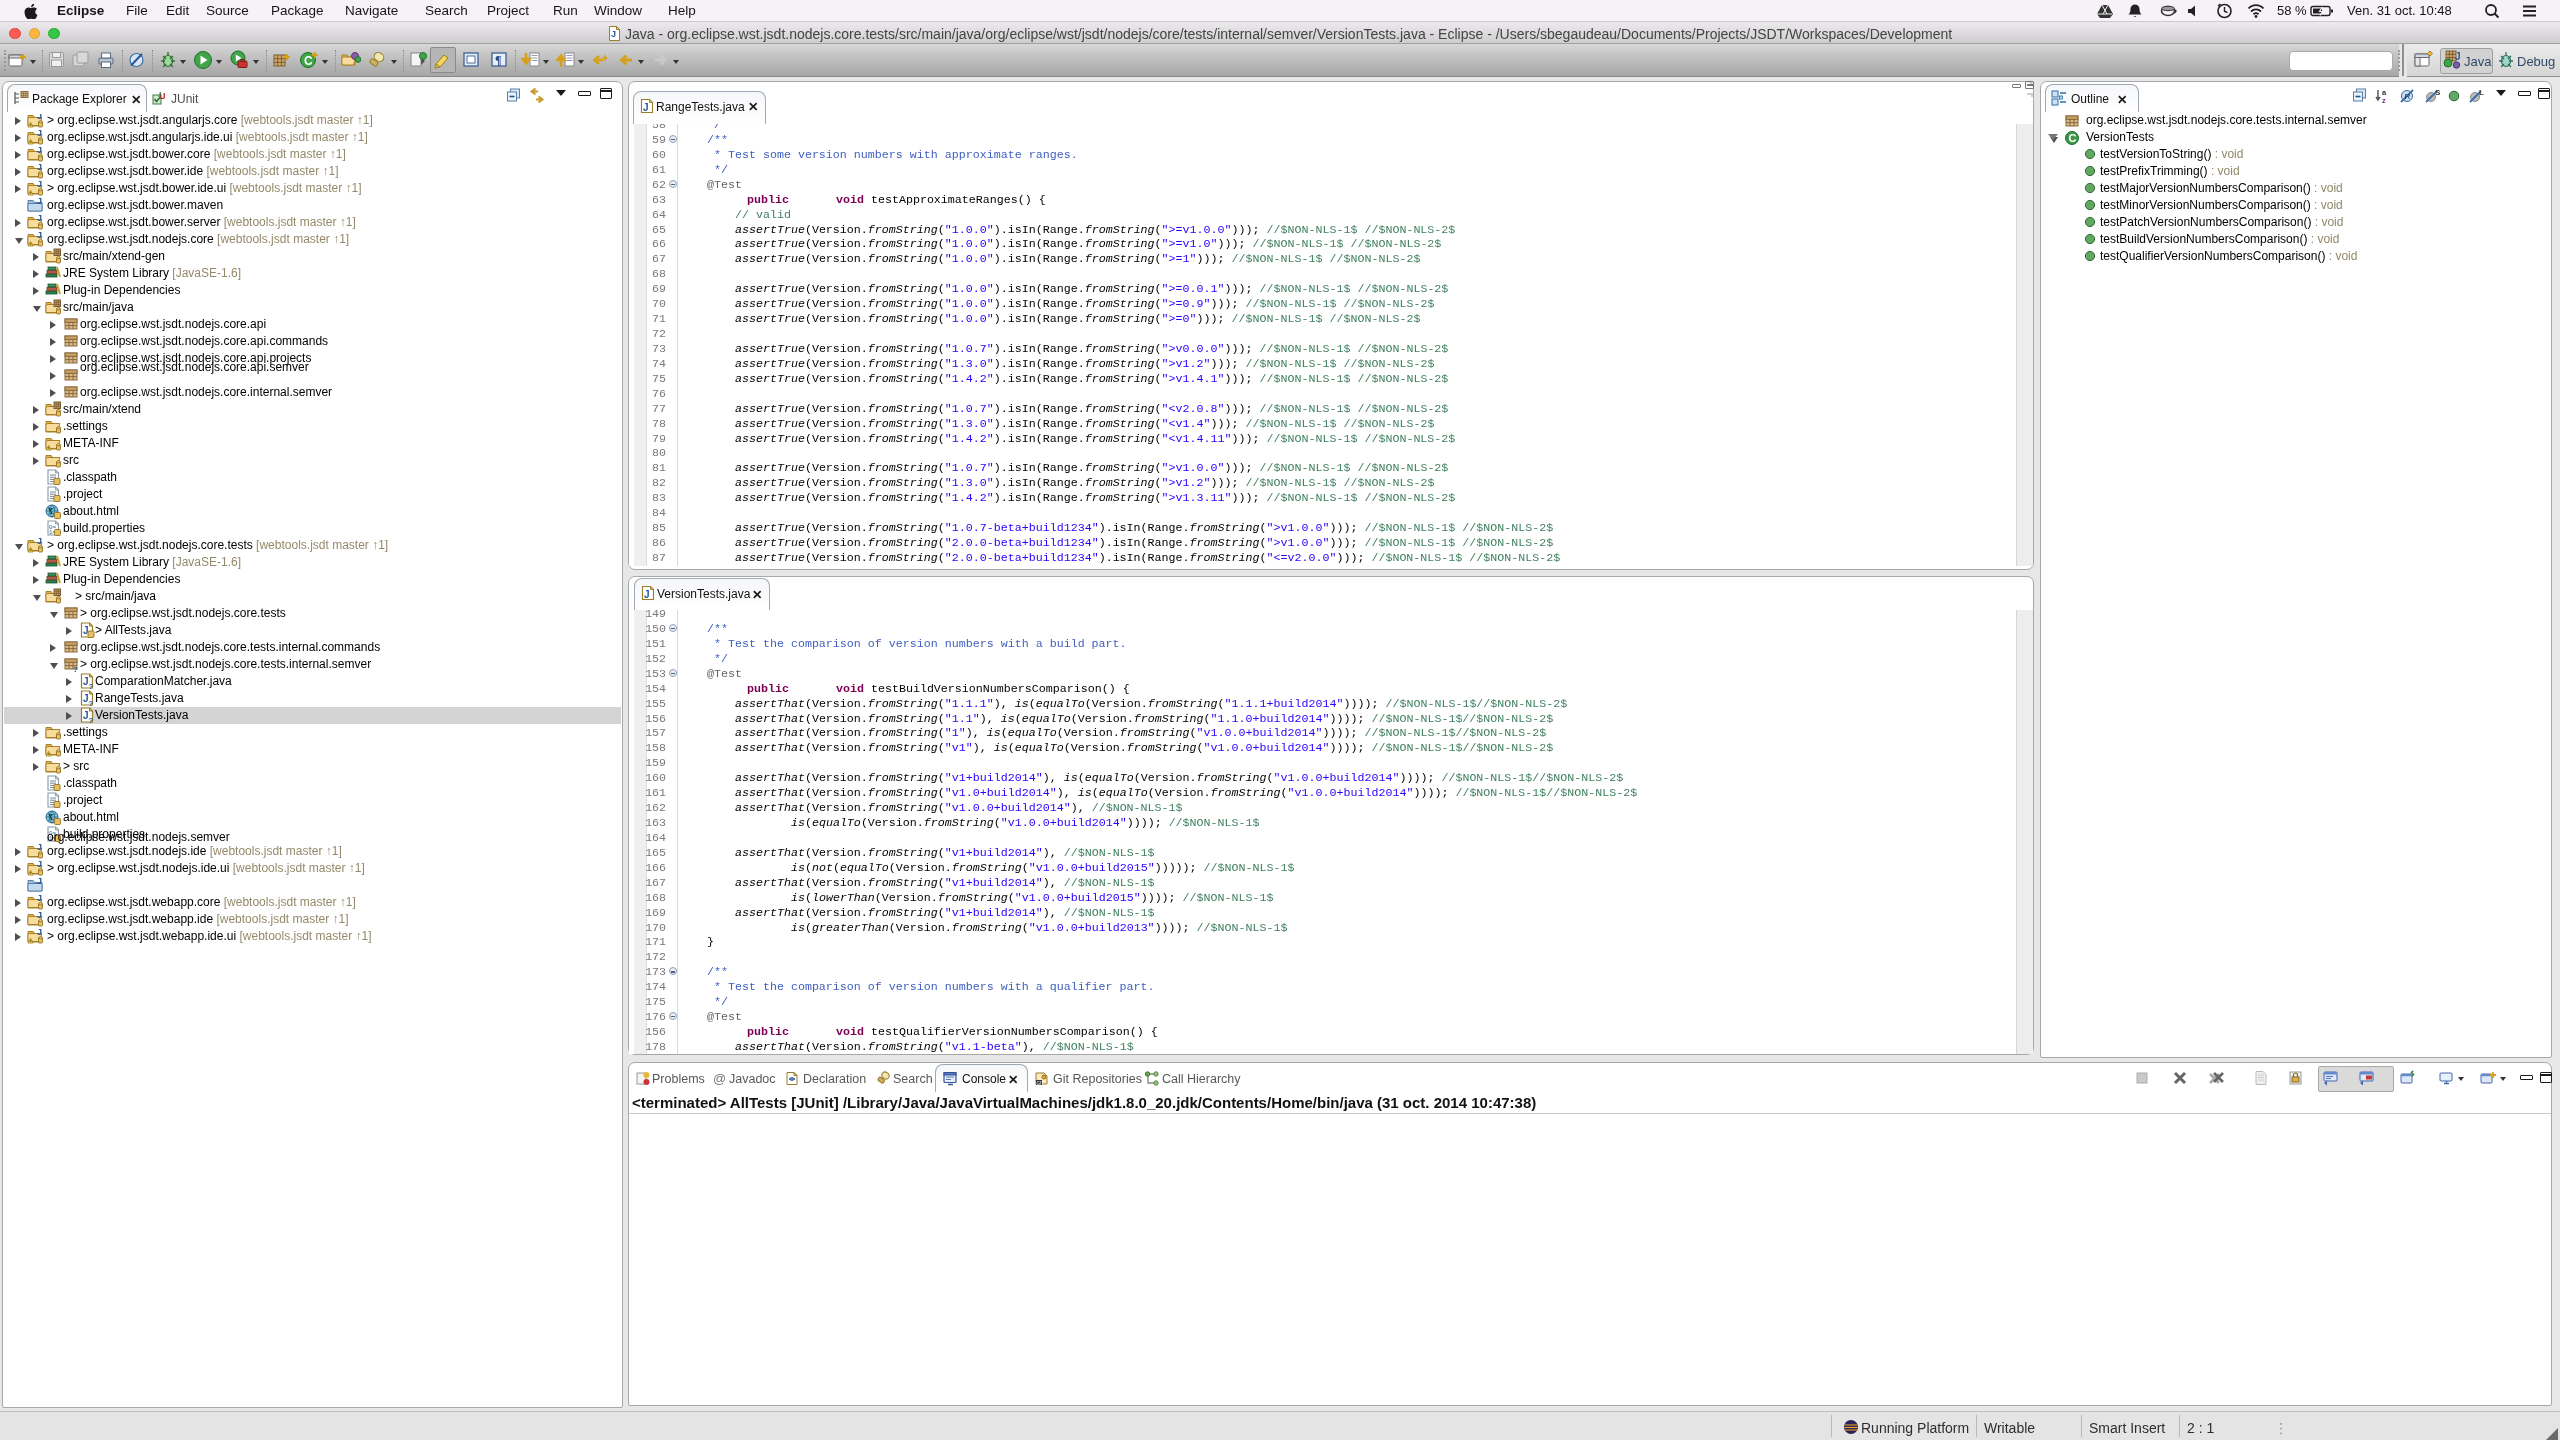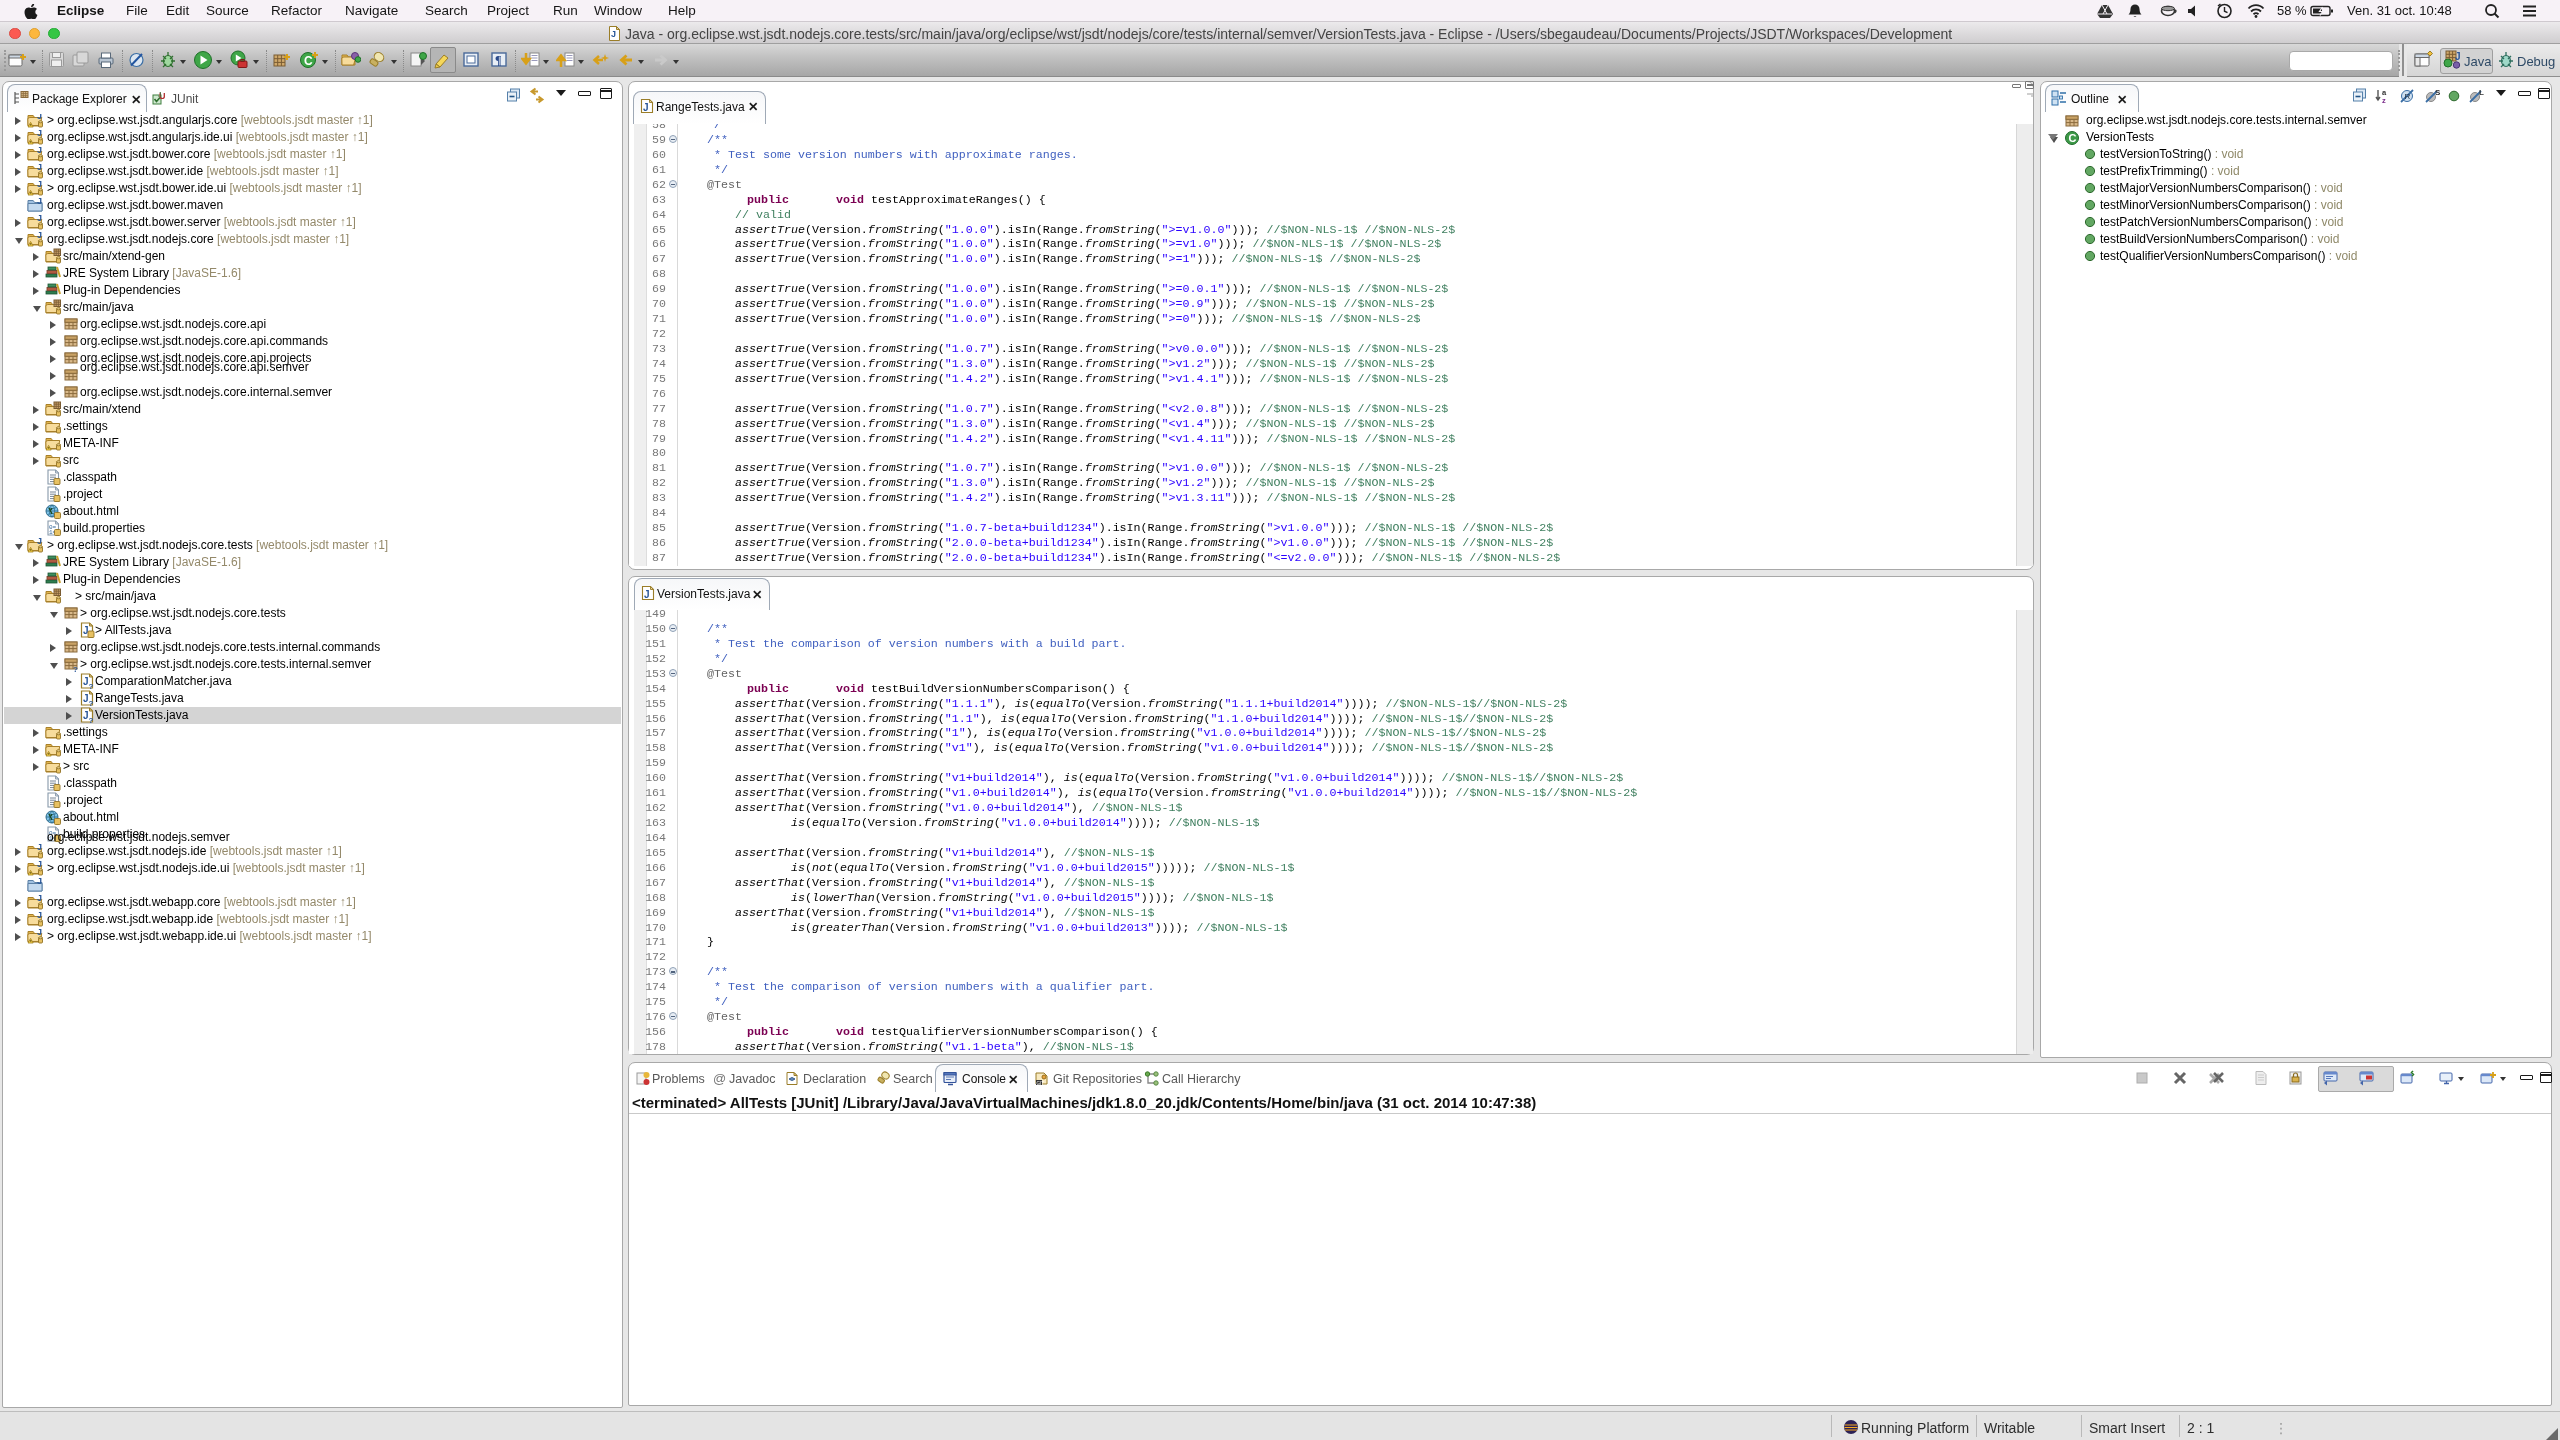--- a/index.html
+++ b/index.html
@@ -76,21 +76,21 @@
 <div id="menubar">
     <div class="ic" style="left:24px;top:4px">
       <svg width="14" height="15" viewBox="0 0 14 15">
         <path d="M11.3 8.1 c0-2 1.6-3 1.7-3.1 -0.9-1.4-2.4-1.6-2.9-1.6 -1.2-0.1-2.4 0.7-3 0.7 -0.6 0-1.6-0.7-2.6-0.7 -1.3 0-2.6 0.8-3.3 2 -1.4 2.4-0.4 6 1 8 0.7 1 1.5 2.1 2.5 2 1 0 1.4-0.6 2.6-0.6 1.2 0 1.5 0.6 2.6 0.6 1.1 0 1.8-1 2.4-2 0.8-1.1 1.1-2.2 1.1-2.3 0-0.1-2.1-0.8-2.1-3z M9.4 2.1 c0.5-0.7 0.9-1.6 0.8-2.5 -0.8 0-1.7 0.5-2.3 1.2 -0.5 0.6-0.9 1.5-0.8 2.4 0.9 0.1 1.8-0.5 2.3-1.1z" fill="#1a1a1a"></path>
       </svg>
     </div>
     <div class="mi" style="left:57px;font-weight:bold;">Eclipse</div>
     <div class="mi" style="left:126px;">File</div>
     <div class="mi" style="left:166px;">Edit</div>
     <div class="mi" style="left:206px;">Source</div>
-    <div class="mi" style="left:271px;">Refactor</div>
+    <div class="mi" style="left:271px;">Package</div>
     <div class="mi" style="left:345px;">Navigate</div>
     <div class="mi" style="left:425px;">Search</div>
     <div class="mi" style="left:487px;">Project</div>
     <div class="mi" style="left:553px;">Run</div>
     <div class="mi" style="left:594px;">Window</div>
     <div class="mi" style="left:668px;">Help</div>
     <div class="ic" style="left:2096px;top:3px">
       <svg width="18" height="16" viewBox="0 0 18 16">
         <path d="M6 2 h6 l5 9 -3 4 H4 l-3 -4 z" fill="#333"></path>
         <path d="M6 2 l5 9 M12 2 l-5 9 M1 11 h10 M16 11 l-5 0" stroke="#f6f1f6" stroke-width="1"></path>

